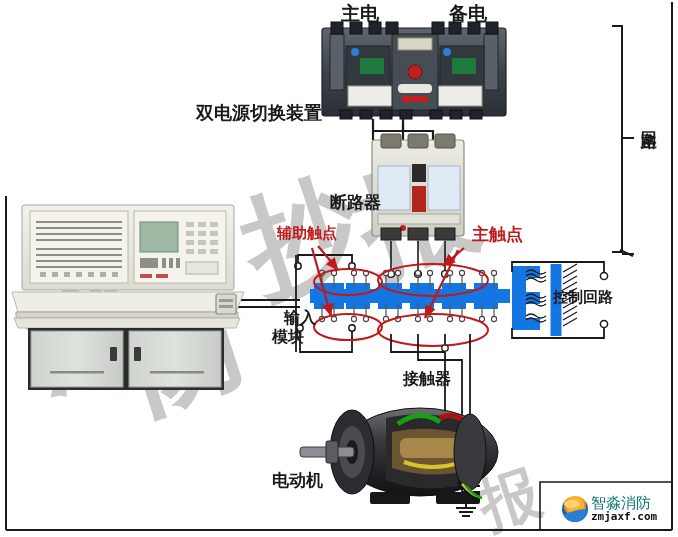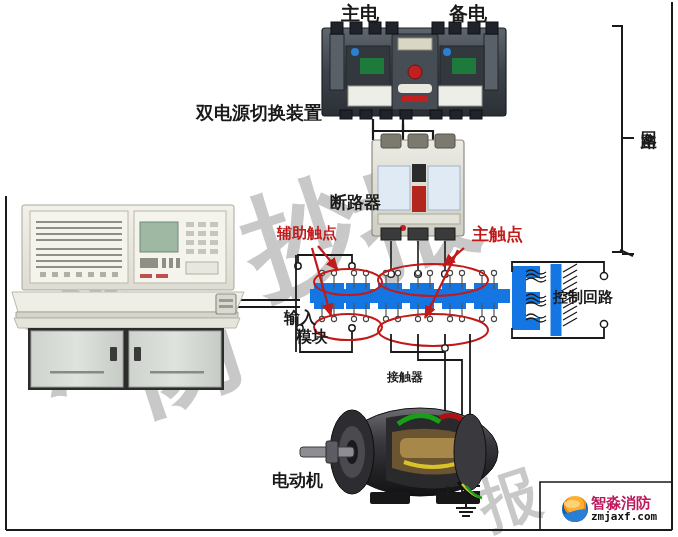--- a/index.html
+++ b/index.html
@@ -15,21 +15,21 @@
       font-family:"DejaVu Sans","Liberation Sans",sans-serif;pointer-events:none;}
   .logo{position:absolute;display:flex;align-items:center;gap:3px;}
   .logo .mark{width:26px;height:26px;border-radius:50%;
       background:radial-gradient(circle at 50% 35%,#ffb02e 0 42%,#f08a12 43% 52%,#0f63b5 53% 100%);
       position:relative;overflow:hidden;}
   .logo .mark:after{content:"";position:absolute;left:-4px;bottom:-3px;width:34px;height:14px;
       background:#2a7fd4;transform:rotate(-16deg);border-radius:40% 40% 0 0;}
   .logo .mark:before{content:"";position:absolute;left:2px;top:4px;width:16px;height:8px;
       background:#ffd27a;border-radius:50%;z-index:2;}
   .logo .ltxt{display:flex;flex-direction:column;line-height:1;}
-  .logo .lcn{font-size:15px;font-weight:700;color:#be185d;letter-spacing:0px;}
+  .logo .lcn{font-size:15px;font-weight:400;color:#0f766e;letter-spacing:0px;}
   .logo .len{font-size:11px;font-weight:700;color:#111;font-family:"DejaVu Sans Mono","Liberation Mono",monospace;}
 </style>
 </head>
 <body>
 
 <div id="stage">
 
   <div class="wm" style="left:30px;top:255px;font-size:115px;transform:rotate(-18deg);">消</div>
   <div class="wm" style="left:130px;top:275px;font-size:115px;transform:rotate(-18deg);">防</div>
   <div class="wm" style="left:245px;top:160px;font-size:115px;transform:rotate(-18deg);">抄</div>
@@ -412,23 +412,23 @@
   <div class="lbl cn" style="left:449px;top:4px;font-size:19px;">备电</div>
 
   <div class="lbl cn" style="left:196px;top:56px;font-size:18px;margin-top:48px;">双电源切换装置</div>
 
   <div class="lbl cn" style="left:330px;top:176px;font-size:17px;margin-top:18px;">断路器</div>
 
   <div class="lbl cn red" style="left:277px;top:226px;font-size:15px;">辅助触点</div>
   <div class="lbl cn red" style="left:472px;top:226px;font-size:17px;">主触点</div>
 
   <div class="lbl cn" style="left:284px;top:310px;font-size:16px;">输入</div>
-  <div class="lbl cn" style="left:296px;top:329px;font-size:16px;">模块</div>
-
-  <div class="lbl cn" style="left:387px;top:371px;font-size:12px;">接触器</div>
+  <div class="lbl cn" style="left:272px;top:329px;font-size:16px;">模块</div>
+
+  <div class="lbl cn" style="left:403px;top:371px;font-size:16px;">接触器</div>
 
   <div class="lbl cn" style="left:553px;top:290px;font-size:15px;">控制回路</div>
 
   <div class="lbl cn vert" style="left:640px;top:118px;font-size:16px;">主回路</div>
 
   <div class="lbl cn" style="left:272px;top:472px;font-size:17px;">电动机</div>
 
 
   <div class="logo" style="left:562px;top:496px;">
     <div class="mark"></div>

